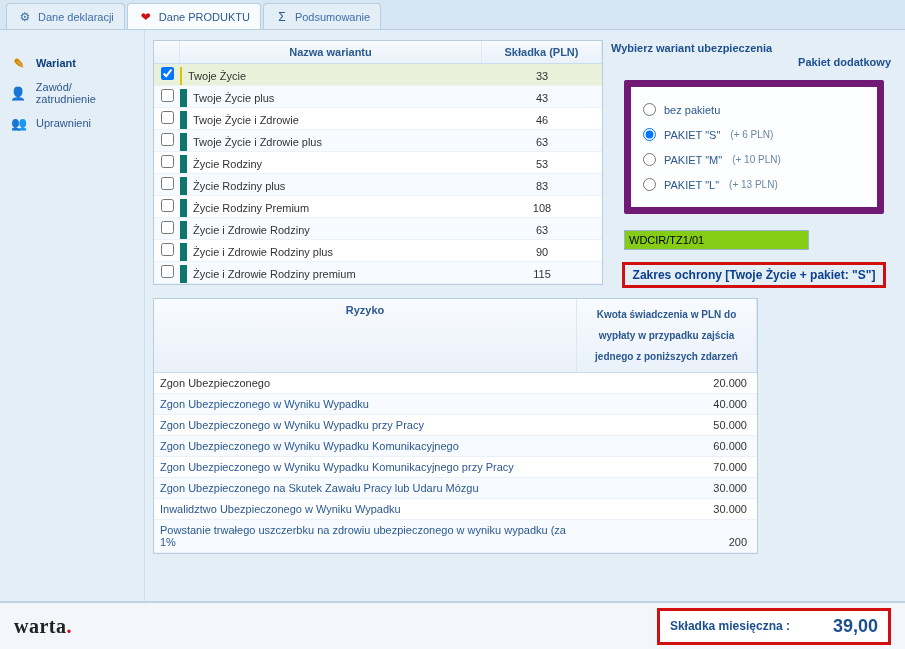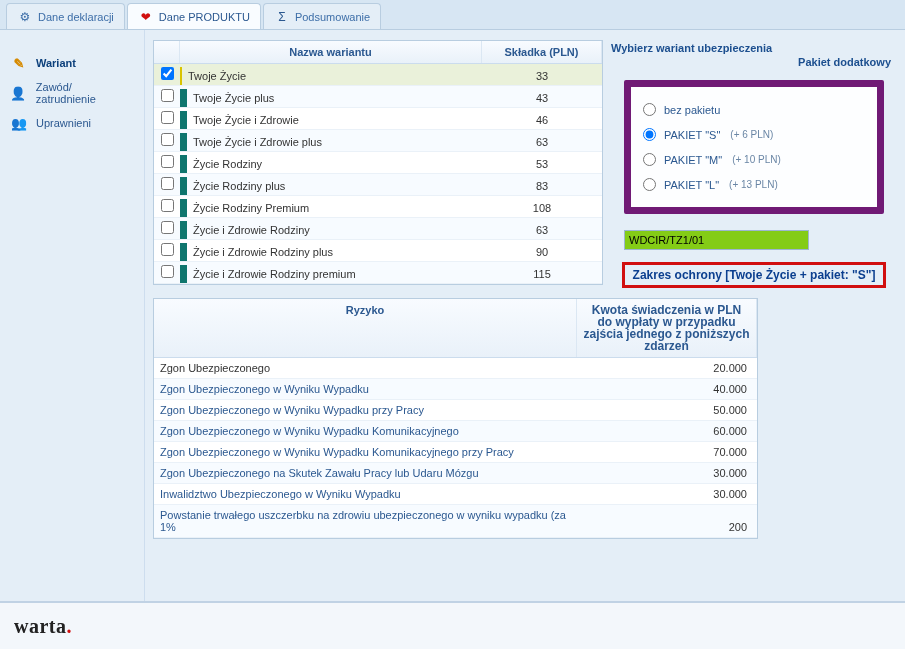--- a/index.html
+++ b/index.html
@@ -53,21 +53,21 @@
   .pkg-extra { color: #6a86a5; font-size: 10px; margin-left: 4px; }
 
   .kod-block { margin-top: 16px; width: 260px; }
   .kod-label { color: #2b5890; padding-bottom: 3px; }
   .kod-input { width: 185px; height: 20px; border: 1px solid #9db6d0; padding: 2px 4px; font: inherit; background: #84cc16; }
 
   .zakres-banner { margin-top: 12px; border: 3px solid #d10f0f; padding: 3px 8px; color: #0b3f8f; font-weight: bold; font-size: 12px; }
 
   .risks-panel { margin-top: 10px; width: 605px; }
   .grid2 .grid-head .th-risk { flex: 1; }
-  .grid2 .grid-head .th-amt { width: 180px; font-size: 12px; line-height: 12px; }
+  .grid2 .grid-head .th-amt { width: 180px; font-size: 10px; line-height: 21px; }
   .grid2 .grid-row .cell-risk { flex: 1; padding: 4px 6px; color: #2b5890; }
   .grid2 .grid-row .cell-risk.plain { color: #333; }
   .grid2 .grid-row .cell-amt { width: 180px; text-align: right; padding: 4px 10px 4px 6px; color: #333; }
 
   
   .footer { position: absolute; left: 0; right: 0; bottom: 0; height: 48px; border-top: 2px solid #c0d2e4; background: #f3f7fb; display: flex; align-items: center; justify-content: space-between; padding: 0 14px; }
   .brand { font-family: Georgia, 'Times New Roman', serif; font-size: 20px; color: #222; letter-spacing: 0.5px; font-weight: bold; }
   .brand .dot { color: #d10f0f; }
   .premium-box { border: 3px solid #d10f0f; padding: 5px 10px; display: flex; align-items: center; gap: 16px; background: #fff; }
   .premium-label { color: #1c4f8f; font-weight: bold; font-size: 12px; }
@@ -253,15 +253,19 @@
         </div>
       </div>
 
     </div>
   </div>
 
   <div class="footer">
     <div class="brand">
       <span>warta</span><span class="dot">.</span>
     </div>
+    <div class="premium-box">
+      <span class="premium-label">Składka miesięczna :</span>
+      <span class="premium-val">39,00</span>
+    </div>
   </div>
 
 </div>
 
 </body></html>

